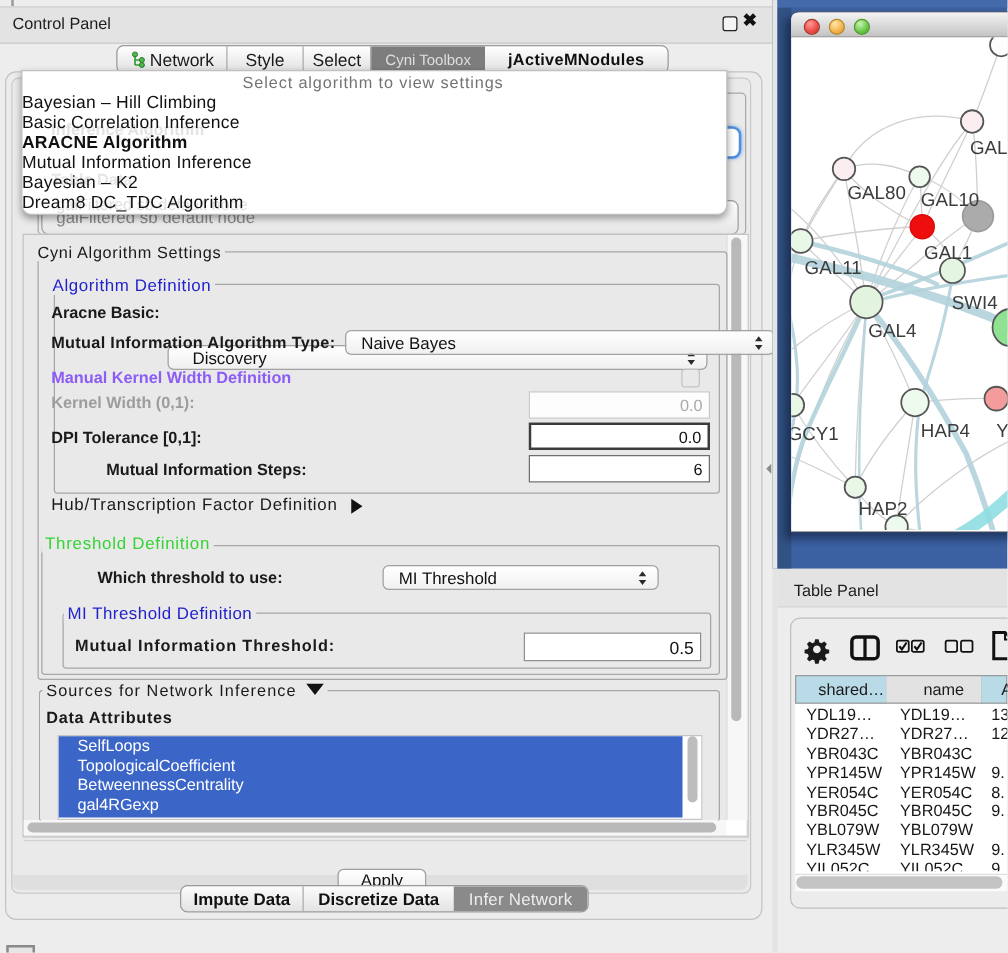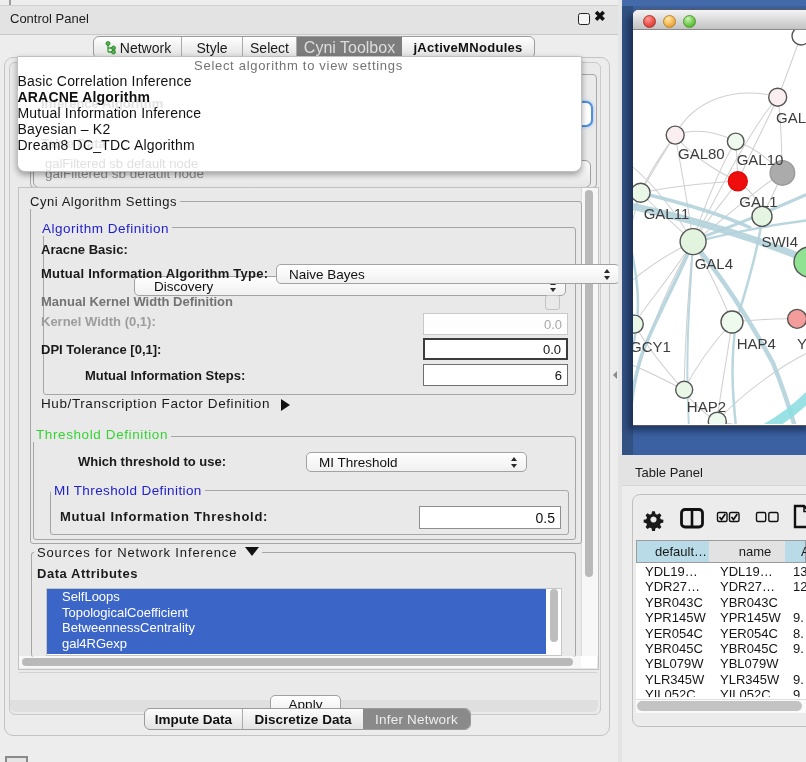--- a/index.html
+++ b/index.html
@@ -25,35 +25,36 @@
 
 <div class="abs" style="left:93px;top:36px;width:440px;height:21px;border:1px solid #9b9b9b;border-radius:6px;background:linear-gradient(#ffffff,#e0e0e0);overflow:hidden;display:flex;">
   <div style="width:87px;border-right:1px solid #ababab;display:flex;align-items:center;justify-content:center;font-size:14px;color:#1a1a1a;"><svg style="margin-right:4px;" width="12" height="14" viewBox="0 0 12 14">
         <path d="M4 3 L4 11 M4 7 L9 7 M4 11 L9 11" stroke="#2e9e2e" stroke-width="1.3" fill="none"></path>
         <circle cx="4" cy="2.5" r="2" fill="#4db84d" stroke="#2a7a2a" stroke-width="0.8"></circle>
         <circle cx="9.5" cy="7" r="2" fill="#4db84d" stroke="#2a7a2a" stroke-width="0.8"></circle>
         <circle cx="9.5" cy="11" r="2" fill="#4db84d" stroke="#2a7a2a" stroke-width="0.8"></circle>
       </svg>Network</div>
   <div style="width:60px;border-right:1px solid #ababab;display:flex;align-items:center;justify-content:center;font-size:14px;color:#1a1a1a;">Style</div>
   <div style="width:53px;border-right:1px solid #ababab;display:flex;align-items:center;justify-content:center;font-size:14px;color:#1a1a1a;">Select</div>
-  <div style="width:105px;background:#7d7d7d;display:flex;align-items:center;justify-content:center;font-size:16px;color:#dedede;">Cyni Toolbox</div>
+  <div style="width:91px;background:#7d7d7d;display:flex;align-items:center;justify-content:center;font-size:12px;color:#dedede;">Cyni Toolbox</div>
   <div style="flex:1;display:flex;align-items:center;justify-content:center;font-size:13px;letter-spacing:0.3px;color:#111;font-weight:bold;">jActiveMNodules</div>
 </div>
 
 <div class="abs" style="left:30px;top:74px;width:565px;height:112px;border:1px solid #a8a8a8;border-radius:4px;"></div>
 <div class="abs" style="left:560px;top:101px;width:29px;height:22px;border:2.5px solid #4f8fdd;border-radius:7px;background:#ffffff;box-shadow:0 0 3px #86b4e6;"></div>
 <div class="abs" style="left:33px;top:160px;width:556px;height:26px;border:1px solid #9f9f9f;border-radius:6px;background:linear-gradient(#fdfdfd,#e6e6e6);"></div>
 <div class="abs" style="left:45px;top:166px;font-size:13.5px;color:#8a8a8a;">galFiltered sb default node</div>
 
 <div class="abs" style="left:17px;top:56px;width:563px;height:114px;background:#ffffff;border:1px solid #c0c0c0;border-radius:0 0 8px 8px;box-shadow:0 3px 6px rgba(0,0,0,0.35);"></div>
 <div class="abs" style="left:17px;top:58px;width:563px;text-align:center;font-size:13px;letter-spacing:0.7px;color:#737373;">Select algorithm to view settings</div>
 <div class="abs" style="left:41px;top:96px;font-size:13px;color:#e3e3e3;font-weight:bold;">Inference Algorithm</div>
 <div class="abs" style="left:41px;top:136px;font-size:13px;color:#e6e6e6;font-weight:bold;">Table Data</div>
 <div class="abs" style="left:45px;top:156px;font-size:13px;color:#e0e0e0;">galFiltered sb default node</div>
 <div class="abs" style="left:17.5px;top:73px;width:560px;font-size:14px;color:#111;line-height:16px;letter-spacing:0.2px;">
+  <div>Bayesian – Hill Climbing</div>
   <div>Basic Correlation Inference</div>
   <div class="b">ARACNE Algorithm</div>
   <div>Mutual Information Inference</div>
   <div>Bayesian – K2</div>
   <div>Dream8 DC_TDC Algorithm</div>
 </div>
 
 <div class="abs" style="left:18px;top:187px;width:579px;height:481px;border:1px solid #c2c2c2;background:#e9e9e9;"></div>
 
 <div class="abs" style="left:581px;top:188px;width:16px;height:468px;background:#f7f7f7;border-left:1px solid #dadada;"></div>
@@ -72,21 +73,21 @@
 <div class="abs b" style="left:41px;top:242px;font-size:13px;color:#1a1a1a;">Aracne Basic:</div>
 <div class="abs combo" style="left:134px;top:240px;width:432px;height:20px;margin-top:36px;">
   <span class="ct" style="left:19px;">Discovery</span>
     <span class="ar"></span>
 </div>
 <div class="abs b" style="left:41px;top:266px;font-size:13px;letter-spacing:0.25px;color:#1a1a1a;">Mutual Information Algorithm Type:</div>
 <div class="abs combo" style="left:276px;top:264px;width:344px;height:20px;">
   <span class="ct">Naive Bayes</span>
     <span class="ar"></span>
 </div>
-<div class="abs b" style="left:41px;top:294px;font-size:13px;color:#737373;text-align:center;">Manual Kernel Width Definition</div>
+<div class="abs b" style="left:41px;top:294px;font-size:13px;color:#8b5cf6;text-align:center;">Manual Kernel Width Definition</div>
 <div class="abs" style="left:545px;top:295px;width:13px;height:13px;border:1px solid #c3c3c3;border-radius:3px;background:#e9e9e9;"></div>
 
 <div class="abs b" style="left:41px;top:314px;font-size:13px;color:#9d9d9d;">Kernel Width (0,1):</div>
 <div class="abs" style="left:423px;top:313px;width:145px;height:22px;border:1px solid #c9c9c9;background:#fdfdfd;font-size:13px;color:#a8a8a8;text-align:right;padding-right:5px;box-sizing:border-box;line-height:21px;">0.0</div>
 <div class="abs b" style="left:41px;top:342px;font-size:13px;color:#1a1a1a;">DPI Tolerance [0,1]:</div>
 <div class="abs" style="left:423px;top:338px;width:145px;height:22px;border:2px solid #3c3c3c;background:#ffffff;font-size:13px;color:#111;text-align:right;padding-right:5px;box-sizing:border-box;line-height:19px;">0.0</div>
 <div class="abs b" style="left:41px;top:368px;font-size:13px;color:#1a1a1a;padding-left:44px;">Mutual Information Steps:</div>
 <div class="abs" style="left:423px;top:364px;width:145px;height:22px;border:1px solid #6f6f6f;background:#ffffff;font-size:13px;color:#111;text-align:right;padding-right:5px;box-sizing:border-box;line-height:21px;">6</div>
 
 <div class="abs" style="left:41px;top:396px;font-size:13.5px;letter-spacing:0.6px;color:#1a1a1a;">Hub/Transcription Factor Definition <span style="display:inline-block;margin-left:7px;width:0;height:0;border-left:9px solid #111;border-top:6.5px solid transparent;border-bottom:6.5px solid transparent;vertical-align:-2.5px;"></span></div>
@@ -249,21 +250,21 @@
   </g>
   <g fill="none" stroke="#111" stroke-width="1.7">
     <path d="M 87.5 23 l 2 2.5 l 3.8 -5.5"></path>
     <path d="M 99.5 23 l 2 2.5 l 3.8 -5.5"></path>
   </g>
   <path d="M 163 12 l 9 0 l 5.5 5.5 l 0 15.5 l -14.5 0 z" fill="none" stroke="#111" stroke-width="2.4"></path>
   <path d="M 172 12 l 0 5.5 l 5.5 0" fill="none" stroke="#111" stroke-width="1.6"></path>
 </svg>
 
 <div class="abs" style="left:636px;top:540px;width:170px;height:172px;background:#ffffff;"></div>
-<div class="abs" style="left:636px;top:540px;width:74px;height:23px;background:#b9dbe7;border:1px solid #9b9b9b;box-sizing:border-box;text-align:center;text-indent:16px;font-size:13px;color:#1a1a1a;line-height:21px;">default…</div>
+<div class="abs" style="left:636px;top:540px;width:74px;height:23px;background:#b9dbe7;border:1px solid #9b9b9b;box-sizing:border-box;text-align:center;text-indent:16px;font-size:13px;color:#1a1a1a;line-height:21px;">shared…</div>
 <div class="abs" style="left:709px;top:540px;width:77px;height:23px;background:#e2e2e2;border:1px solid #9b9b9b;border-left:none;box-sizing:border-box;text-align:center;text-indent:16px;font-size:13px;color:#1a1a1a;line-height:21px;">name</div>
 <div class="abs" style="left:785px;top:540px;width:21px;height:23px;background:#b9dbe7;border:1px solid #9b9b9b;border-left:none;box-sizing:border-box;font-size:13px;color:#1a1a1a;line-height:21px;padding-left:16px;">A</div>
 
 <div id="tablerows" class="abs" style="left:636px;top:564px;width:170px;height:133px;overflow:hidden;font-size:13px;color:#161616;">
     <div style="position:absolute;left:9px;top:0px;">YDL19…</div>
     <div style="position:absolute;left:84px;top:0px;">YDL19…</div>
     <div style="position:absolute;left:157px;top:0px;">13</div>
     <div style="position:absolute;left:9px;top:15.4px;">YDR27…</div>
     <div style="position:absolute;left:84px;top:15.4px;">YDR27…</div>
     <div style="position:absolute;left:157px;top:15.4px;">12</div>

